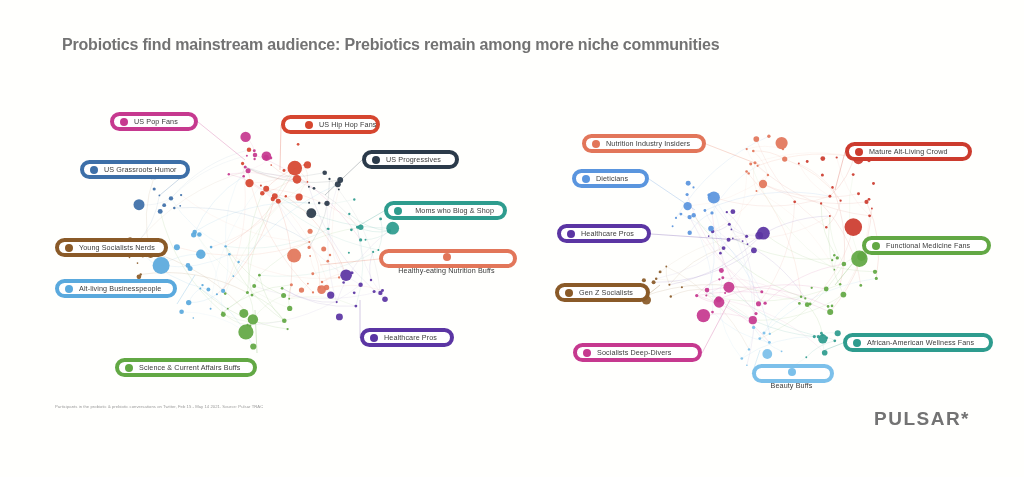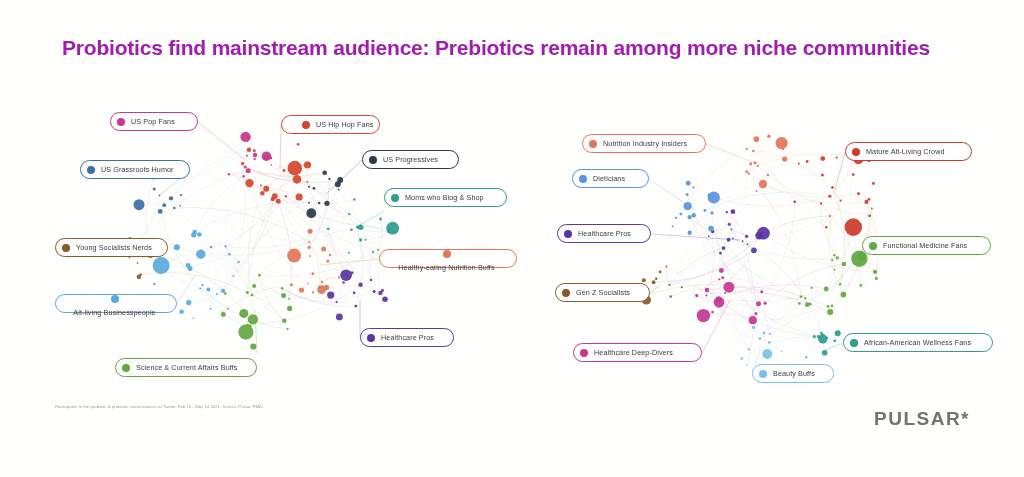--- a/index.html
+++ b/index.html
@@ -10,43 +10,43 @@
     overflow:hidden;
   }
   #slide{
     position:relative;
     width:1024px;height:477px;
     background:#fffffd;
   }
   #title{
     position:absolute;
     left:62px; top:36px;
-    font-size:21px;
+    font-size:16px;
     font-weight:600;
-    color:#a21caf;
+    color:#737373;
     letter-spacing:-0.2px;
     white-space:nowrap;
   }
   .viz{
     position:absolute;
     top:85px;
     width:480px;height:300px;
   }
   #viz-left{left:40px;}
   #viz-right{left:535px;}
   .netsvg{position:absolute;left:0;top:0;width:480px;height:300px;}
   .pill{
     position:absolute;
     display:flex;align-items:center;
     gap:6px;
     height:19px;
     padding:0 9px 0 6px;
     border-radius:10px;
     background:#ffffff;
-    border:1px solid #4c1d95;
+    border:4px solid #4c1d95;
     font-size:7.2px;
     color:#3b3b3b;
     white-space:nowrap;
     box-sizing:border-box;
     letter-spacing:0.1px;
   }
   .pill .dot{
     width:8px;height:8px;border-radius:50%;
     flex:0 0 8px;
   }
@@ -632,37 +632,37 @@
         <span class="txt">US Pop Fans</span>
       </div>
       <div class="pill" style="left: 80px; top: 160px; width: 110px; border-color: rgb(61, 111, 168);">
         <span class="dot" style="background: rgb(61, 111, 168);"></span>
         <span class="txt">US Grassroots Humor</span>
       </div>
       <div class="pill" style="left: 55px; top: 238px; width: 113px; border-color: rgb(138, 90, 40);">
         <span class="dot" style="background: rgb(138, 90, 40);"></span>
         <span class="txt">Young Socialists Nerds</span>
       </div>
-      <div class="pill" style="left: 55px; top: 294px; width: 122px; border-color: rgb(90, 169, 221); flex-direction: column;">
+      <div class="pill" style="left: 55px; top: 279px; width: 122px; border-color: rgb(90, 169, 221);">
         <span class="dot" style="background: rgb(90, 169, 221);"></span>
         <span class="txt">Alt-living Businesspeople</span>
       </div>
       <div class="pill" style="left: 115px; top: 358px; width: 142px; border-color: rgb(98, 168, 68);">
         <span class="dot" style="background: rgb(98, 168, 68);"></span>
         <span class="txt">Science &amp; Current Affairs Buffs</span>
       </div>
       <div class="pill" style="left: 281px; top: 115px; width: 99px; border-color: rgb(214, 70, 47); padding-left: 20px;">
         <span class="dot" style="background: rgb(214, 70, 47);"></span>
         <span class="txt">US Hip Hop Fans</span>
       </div>
       <div class="pill" style="left: 362px; top: 150px; width: 97px; border-color: rgb(43, 58, 74);">
         <span class="dot" style="background: rgb(43, 58, 74);"></span>
         <span class="txt">US Progressives</span>
       </div>
-      <div class="pill" style="left: 384px; top: 188px; width: 123px; border-color: rgb(46, 156, 142);">
+      <div class="pill" style="left: 384px; top: 201px; width: 123px; border-color: rgb(46, 156, 142); justify-content: space-between;">
         <span class="dot" style="background: rgb(46, 156, 142);"></span>
         <span class="txt">Moms who Blog &amp; Shop</span>
       </div>
       <div class="pill" style="left: 379px; top: 249px; width: 138px; border-color: rgb(226, 118, 90); flex-direction: column;">
         <span class="dot" style="background: rgb(226, 118, 90);"></span>
         <span class="txt">Healthy-eating Nutrition Buffs</span>
       </div>
       <div class="pill" style="left: 360px; top: 328px; width: 94px; border-color: rgb(91, 53, 163);">
         <span class="dot" style="background: rgb(91, 53, 163);"></span>
         <span class="txt">Healthcare Pros</span>
@@ -678,35 +678,35 @@
       <div class="pill" style="left: 557px; top: 224px; width: 94px; border-color: rgb(91, 53, 163);">
         <span class="dot" style="background: rgb(91, 53, 163);"></span>
         <span class="txt">Healthcare Pros</span>
       </div>
       <div class="pill" style="left: 555px; top: 283px; width: 95px; border-color: rgb(138, 90, 40);">
         <span class="dot" style="background: rgb(138, 90, 40);"></span>
         <span class="txt">Gen Z Socialists</span>
       </div>
       <div class="pill" style="left: 573px; top: 343px; width: 129px; border-color: rgb(198, 57, 143);">
         <span class="dot" style="background: rgb(198, 57, 143);"></span>
-        <span class="txt">Healthcare Deep-Divers</span>
+        <span class="txt">Socialists Deep-Divers</span>
       </div>
       <div class="pill" style="left: 845px; top: 142px; width: 127px; border-color: rgb(204, 59, 46);">
         <span class="dot" style="background: rgb(204, 59, 46);"></span>
         <span class="txt">Mature Alt-Living Crowd</span>
       </div>
       <div class="pill" style="left: 862px; top: 236px; width: 129px; border-color: rgb(98, 168, 68);">
         <span class="dot" style="background: rgb(98, 168, 68);"></span>
         <span class="txt">Functional Medicine Fans</span>
       </div>
       <div class="pill" style="left: 843px; top: 333px; width: 150px; border-color: rgb(46, 156, 142);">
         <span class="dot" style="background: rgb(46, 156, 142);"></span>
         <span class="txt">African-American Wellness Fans</span>
       </div>
-      <div class="pill" style="left: 752px; top: 364px; width: 82px; border-color: rgb(124, 192, 234);">
+      <div class="pill" style="left: 752px; top: 364px; width: 82px; border-color: rgb(124, 192, 234); flex-direction: column;">
         <span class="dot" style="background: rgb(124, 192, 234);"></span>
         <span class="txt">Beauty Buffs</span>
       </div>
     </div>
 
   <div id="footnote">Participants in the probiotic &amp; prebiotic conversations on Twitter, Feb 15 - May 14 2021. Source: Pulsar TRAC</div>
   <div id="logo">PULSAR*</div>
 
 </div>
 

